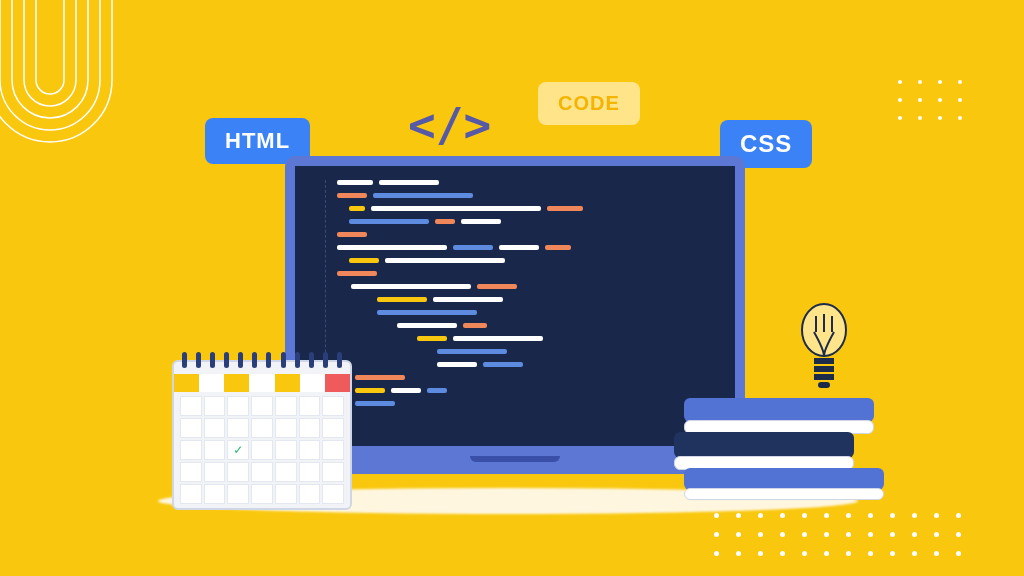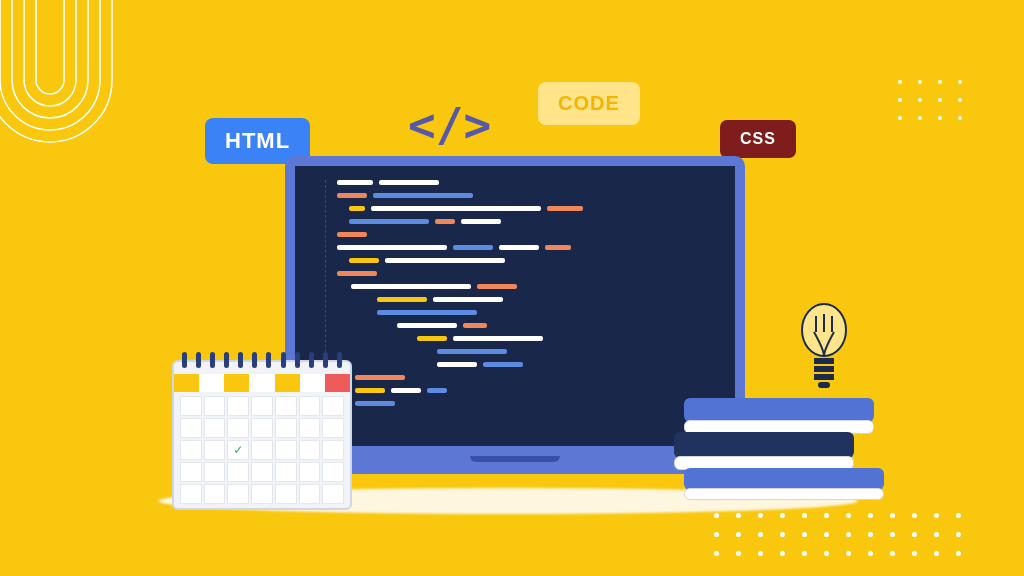--- a/index.html
+++ b/index.html
@@ -48,21 +48,21 @@
 }
 .chip {
   position: absolute;
   padding: 10px 20px;
   border-radius: 8px;
   font-weight: bold;
   letter-spacing: 1px;
 }
 .chip-html { background: #3b82f6; color: #fff; top: 118px; left: 205px; font-size: 22px; }
 .chip-code { background: #ffe48a; color: #f4b400; top: 82px; left: 538px; font-size: 20px; }
-.chip-css  { background: #7f1d1d; color: #fff; top: 120px; left: 720px; font-size: 16px; border-radius: 7px; }
+.chip-css  { background: #3b82f6; color: #fff; top: 120px; left: 720px; font-size: 24px; }
 
 .code-angle {
   position: absolute;
   top: 98px;
   left: 408px;
   color: #5658a8;
   font-size: 46px;
   font-weight: 700;
   font-family: monospace;
 }

